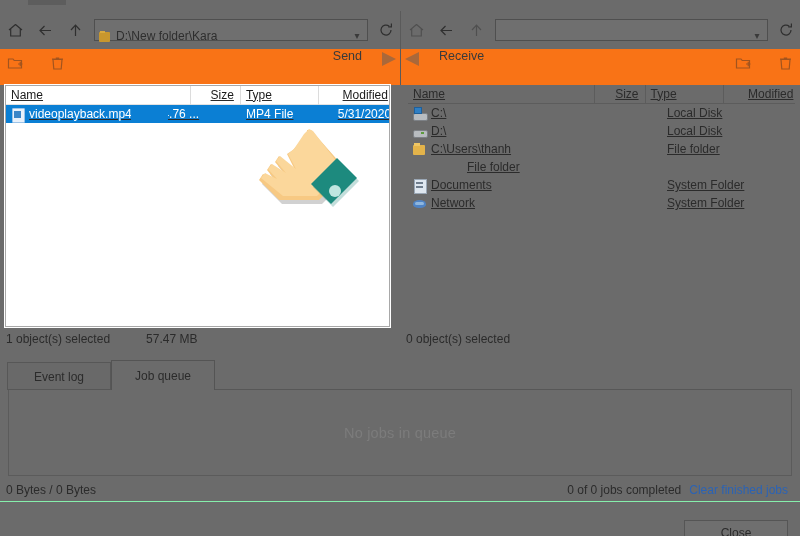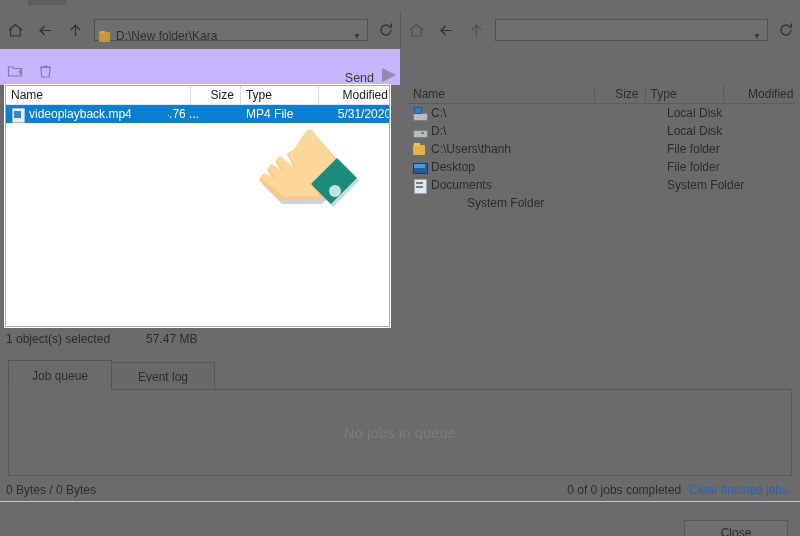--- a/index.html
+++ b/index.html
@@ -108,23 +108,24 @@
     flex: 0 0 auto;
     display: flex; align-items: center; justify-content: center;
     color: #3a3a3a;
   }
 
   
   .tool-row {
     position: absolute;
     top: 49px;
     height: 36px;
-    background: #c4b5fd;
-    display: flex;
-    align-items: flex-end;
+    background: #f97316;
+    display: flex;
+    align-items: flex-start;
+    gap: 12px;
   }
   .tool-row.left  { left: 0;   width: 400px; }
   .tool-row.right { left: 400px; width: 400px; border-left: 1px solid #5a5a5a;}
 
   .ticon {
     width: 30px; height: 28px;
     display: flex; align-items: center; justify-content: center;
     flex: 0 0 auto;
     opacity: .42;
     color: #2b2b2b;
@@ -139,20 +140,21 @@
     width: 22px; height: 20px;
     display:flex; align-items:center; justify-content:center;
     opacity: .5;
   }
 
   
   .pane {
     position: absolute;
     top: 85px;
     height: 242px;
+    text-decoration: underline;
   }
   .pane.left {
     left: 5px; width: 385px;
     background: #ffffff;
     border: 1px solid #a8a8a8;
     box-shadow: 0 0 0 1px #ffffff;
   }
   .pane.right {
     left: 408px; width: 387px;
     background: #6b6b6b;
@@ -509,20 +511,41 @@
     </div>
     <div class="spacer"></div>
     <span class="sendlbl">Send</span>
     <span class="tri">
       <svg width="20" height="18" viewBox="0 0 20 18">
           <path d="M3 2 L17 9 L3 16 Z" fill="#5e5e5e"></path>
         </svg>
     </span>
   </div>
 
+  <div class="tool-row right">
+    <span class="tri">
+      <svg width="20" height="18" viewBox="0 0 20 18">
+          <path d="M17 2 L3 9 L17 16 Z" fill="#5e5e5e"></path>
+        </svg>
+    </span>
+    <span class="recvlbl">Receive</span>
+    <div class="spacer"></div>
+    <div class="ticon">
+      <svg width="17" height="17" viewBox="0 0 17 17">
+          <path d="M1.5 4 H6 L7.2 5.5 H14.5 V13 H1.5 Z" fill="none" stroke="#2b2b2b" stroke-width="1.2"></path>
+          <path d="M11 9 H15.5 M13.25 6.8 V11.3" stroke="#2b2b2b" stroke-width="1.2"></path>
+        </svg>
+    </div>
+    <div class="ticon">
+      <svg width="17" height="17" viewBox="0 0 17 17">
+          <path d="M4 4.5 H13 L12.2 14 H4.8 Z" fill="none" stroke="#2b2b2b" stroke-width="1.2"></path>
+          <path d="M3 4.2 H14 M6.8 3 H10.2" stroke="#2b2b2b" stroke-width="1.2"></path>
+        </svg>
+    </div>
+  </div>
 
   <div class="pane left">
     <div class="cols">
       <div class="col c-name">Name</div>
       <div class="col c-size">Size</div>
       <div class="col c-type">Type</div>
       <div class="col c-mod">Modified</div>
     </div>
     <div class="rows">
       <div class="frow selected">
@@ -570,59 +593,62 @@
         <div class="cell c-name">
           <span class="mi mi-folder"></span>
           <span>C:\Users\thanh</span>
         </div>
         <div class="cell c-size"></div>
         <div class="cell c-type">File folder</div>
         <div class="cell c-mod"></div>
       </div>
 
       <div class="frow">
-        <div class="cell c-name">
-          <span class="mi mi-desktop"></span>
-          <span>Desktop</span>
-        </div>
         <div class="cell c-size"></div>
         <div class="cell c-type">File folder</div>
         <div class="cell c-mod"></div>
       </div>
 
       <div class="frow">
         <div class="cell c-name">
           <span class="mi mi-docs"></span>
           <span>Documents</span>
         </div>
         <div class="cell c-size"></div>
         <div class="cell c-type">System Folder</div>
         <div class="cell c-mod"></div>
       </div>
 
       <div class="frow">
+        <div class="cell c-name">
+          <span class="mi mi-network"></span>
+          <span>Network</span>
+        </div>
         <div class="cell c-size"></div>
         <div class="cell c-type">System Folder</div>
         <div class="cell c-mod"></div>
       </div>
 
     </div>
   </div>
 
   <div class="statline left">
     <span class="sel">1 object(s) selected</span>
     <span>57.47 MB</span>
   </div>
+  <div class="statline right">
+    <span>0 object(s) selected</span>
+  </div>
 
   <div class="tabs">
+    <div class="tab inactive">
+      <span>Event log</span>
+    </div>
     <div class="tab active">
       <span>Job queue</span>
-    </div>
-    <div class="tab inactive">
-      <span>Event log</span>
     </div>
   </div>
   <div class="tabline"></div>
 
   <div class="queue">
     <span class="empty">No jobs in queue</span>
   </div>
 
   <div class="botbar">
     <span class="bytes">0 Bytes / 0 Bytes</span>

